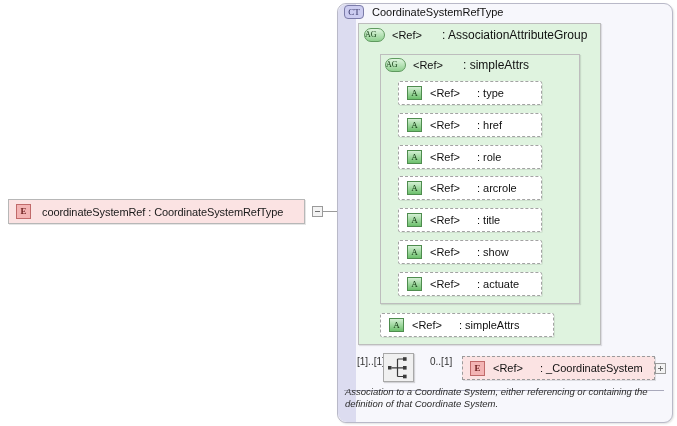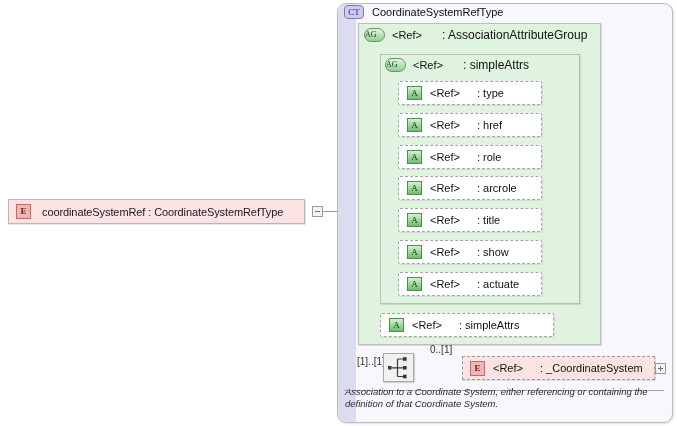--- a/index.html
+++ b/index.html
@@ -342,21 +342,21 @@
   <div class="seq-node" style="left:383px; top:353px;">
     <svg width="29" height="27" viewBox="0 0 29 27">
       <rect x="4" y="12" width="3.5" height="3.5" fill="#3a3a3a"></rect>
       <path d="M7.5 13.8 H13.5 M13.5 5 V22.5 M13.5 5 H19.5 M13.5 13.8 H19.5 M13.5 22.5 H19.5" stroke="#3a3a3a" stroke-width="1.2" fill="none"></path>
       <rect x="19" y="3.2" width="3.6" height="3.6" fill="#3a3a3a"></rect>
       <rect x="19" y="12" width="3.6" height="3.6" fill="#3a3a3a"></rect>
       <rect x="19" y="20.7" width="3.6" height="3.6" fill="#3a3a3a"></rect>
     </svg>
   </div>
 
-  <span class="card" style="left:430px; top:344px;text-align:center;">0..[1]</span>
+  <span class="card" style="left:430px; top:356px;text-align:center;">0..[1]</span>
 
   <div class="elem-box dashed" style="left:462px; top:356px; width:193px; height:24px;">
     <span class="badge-e">E</span>
     <span class="attr-ref">&lt;Ref&gt;</span>
     <span class="attr-name">: _CoordinateSystem</span>
   </div>
   <div class="stub plus" style="left:655px; top:363px;">
       <i></i>
     </div>
 

